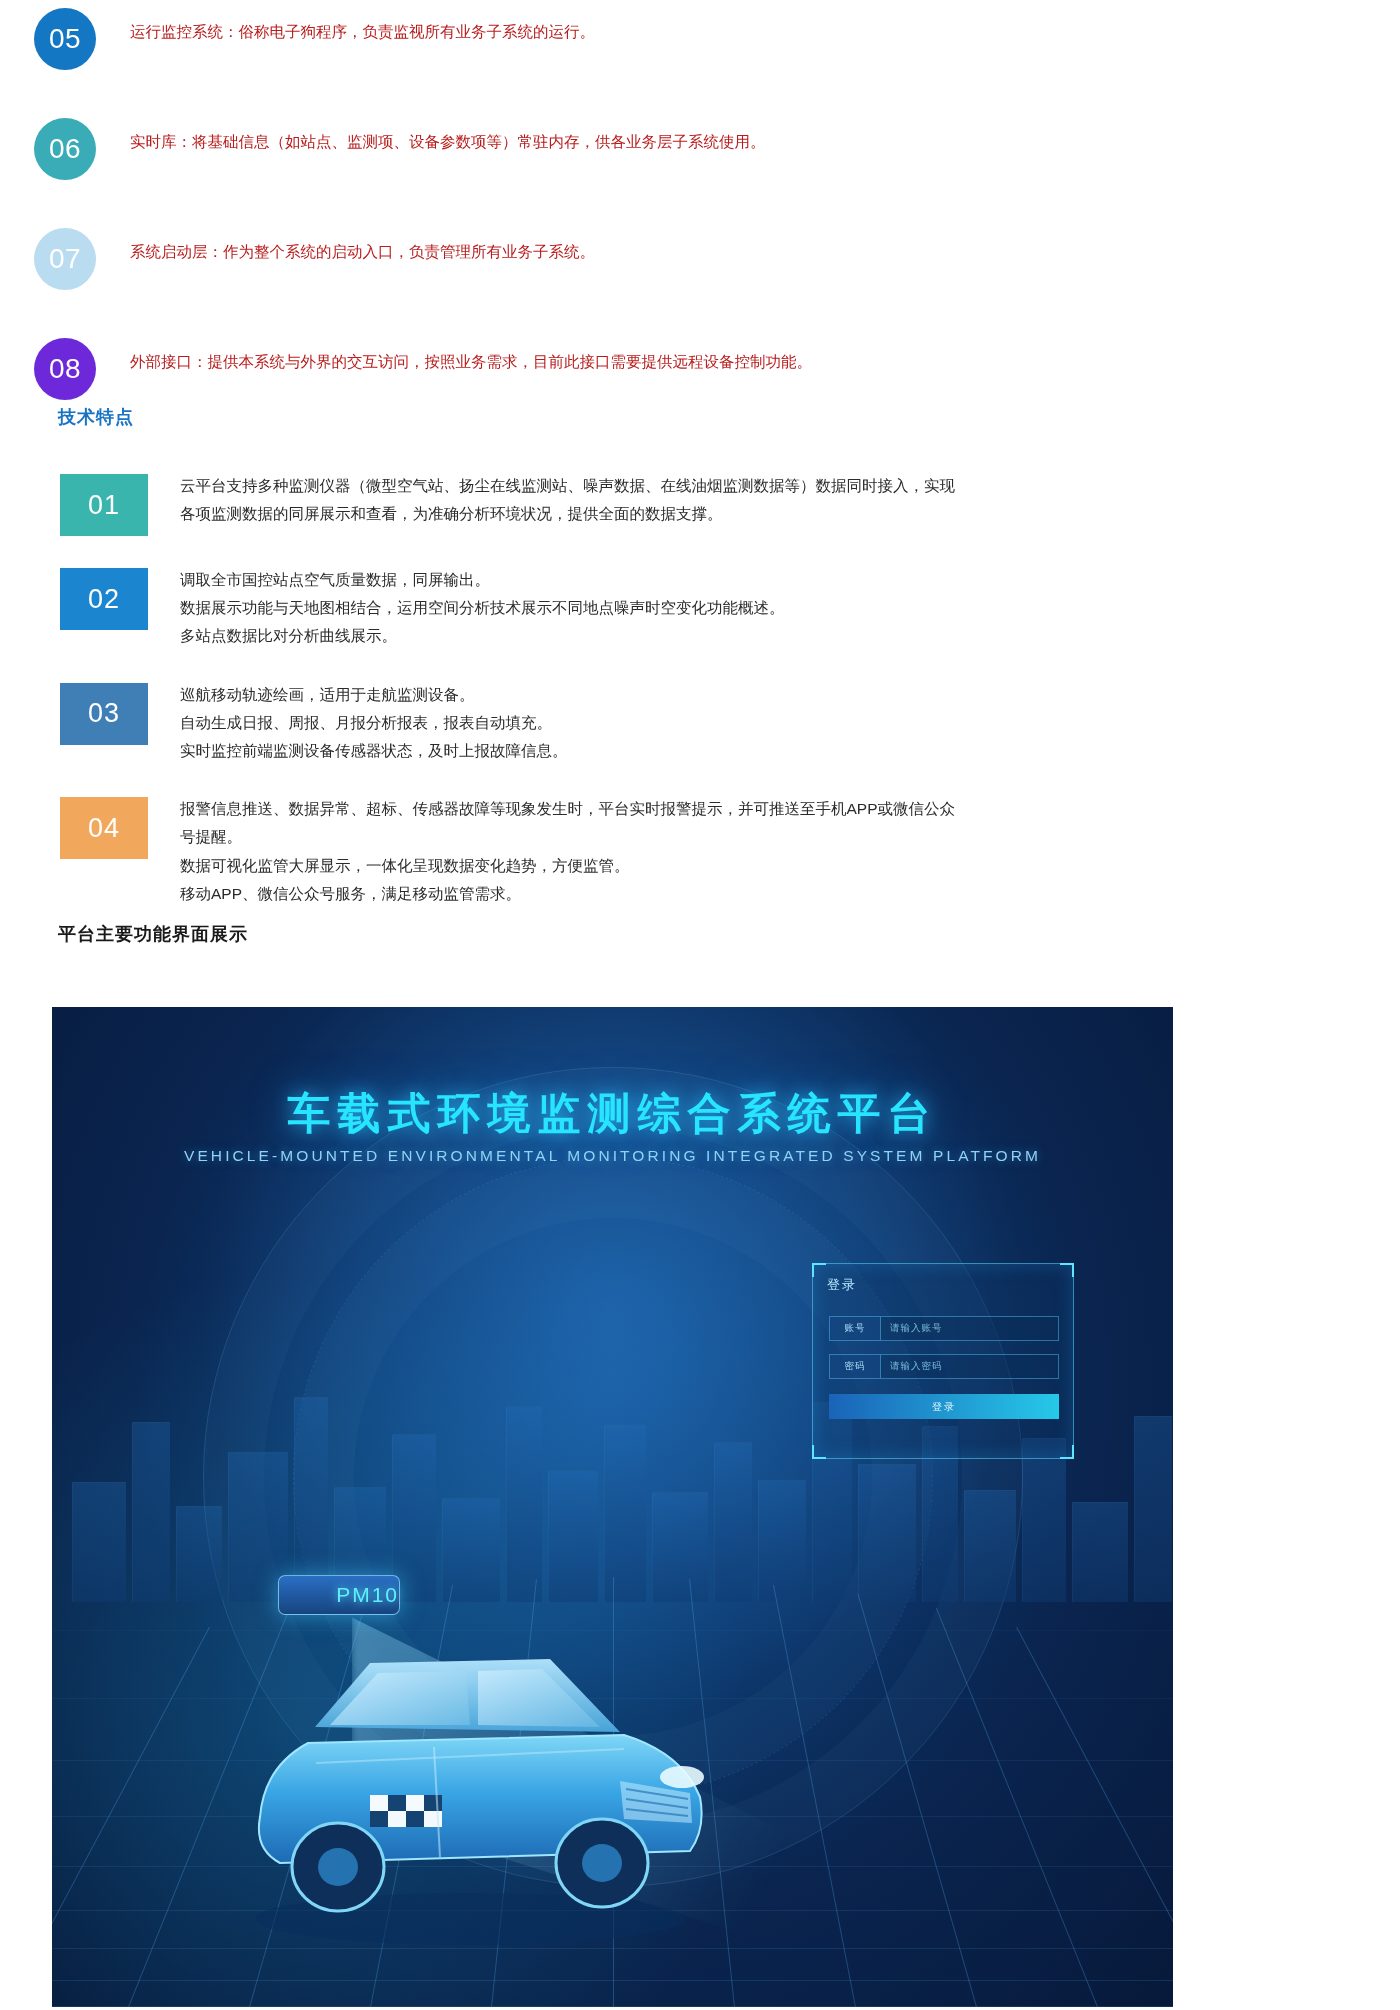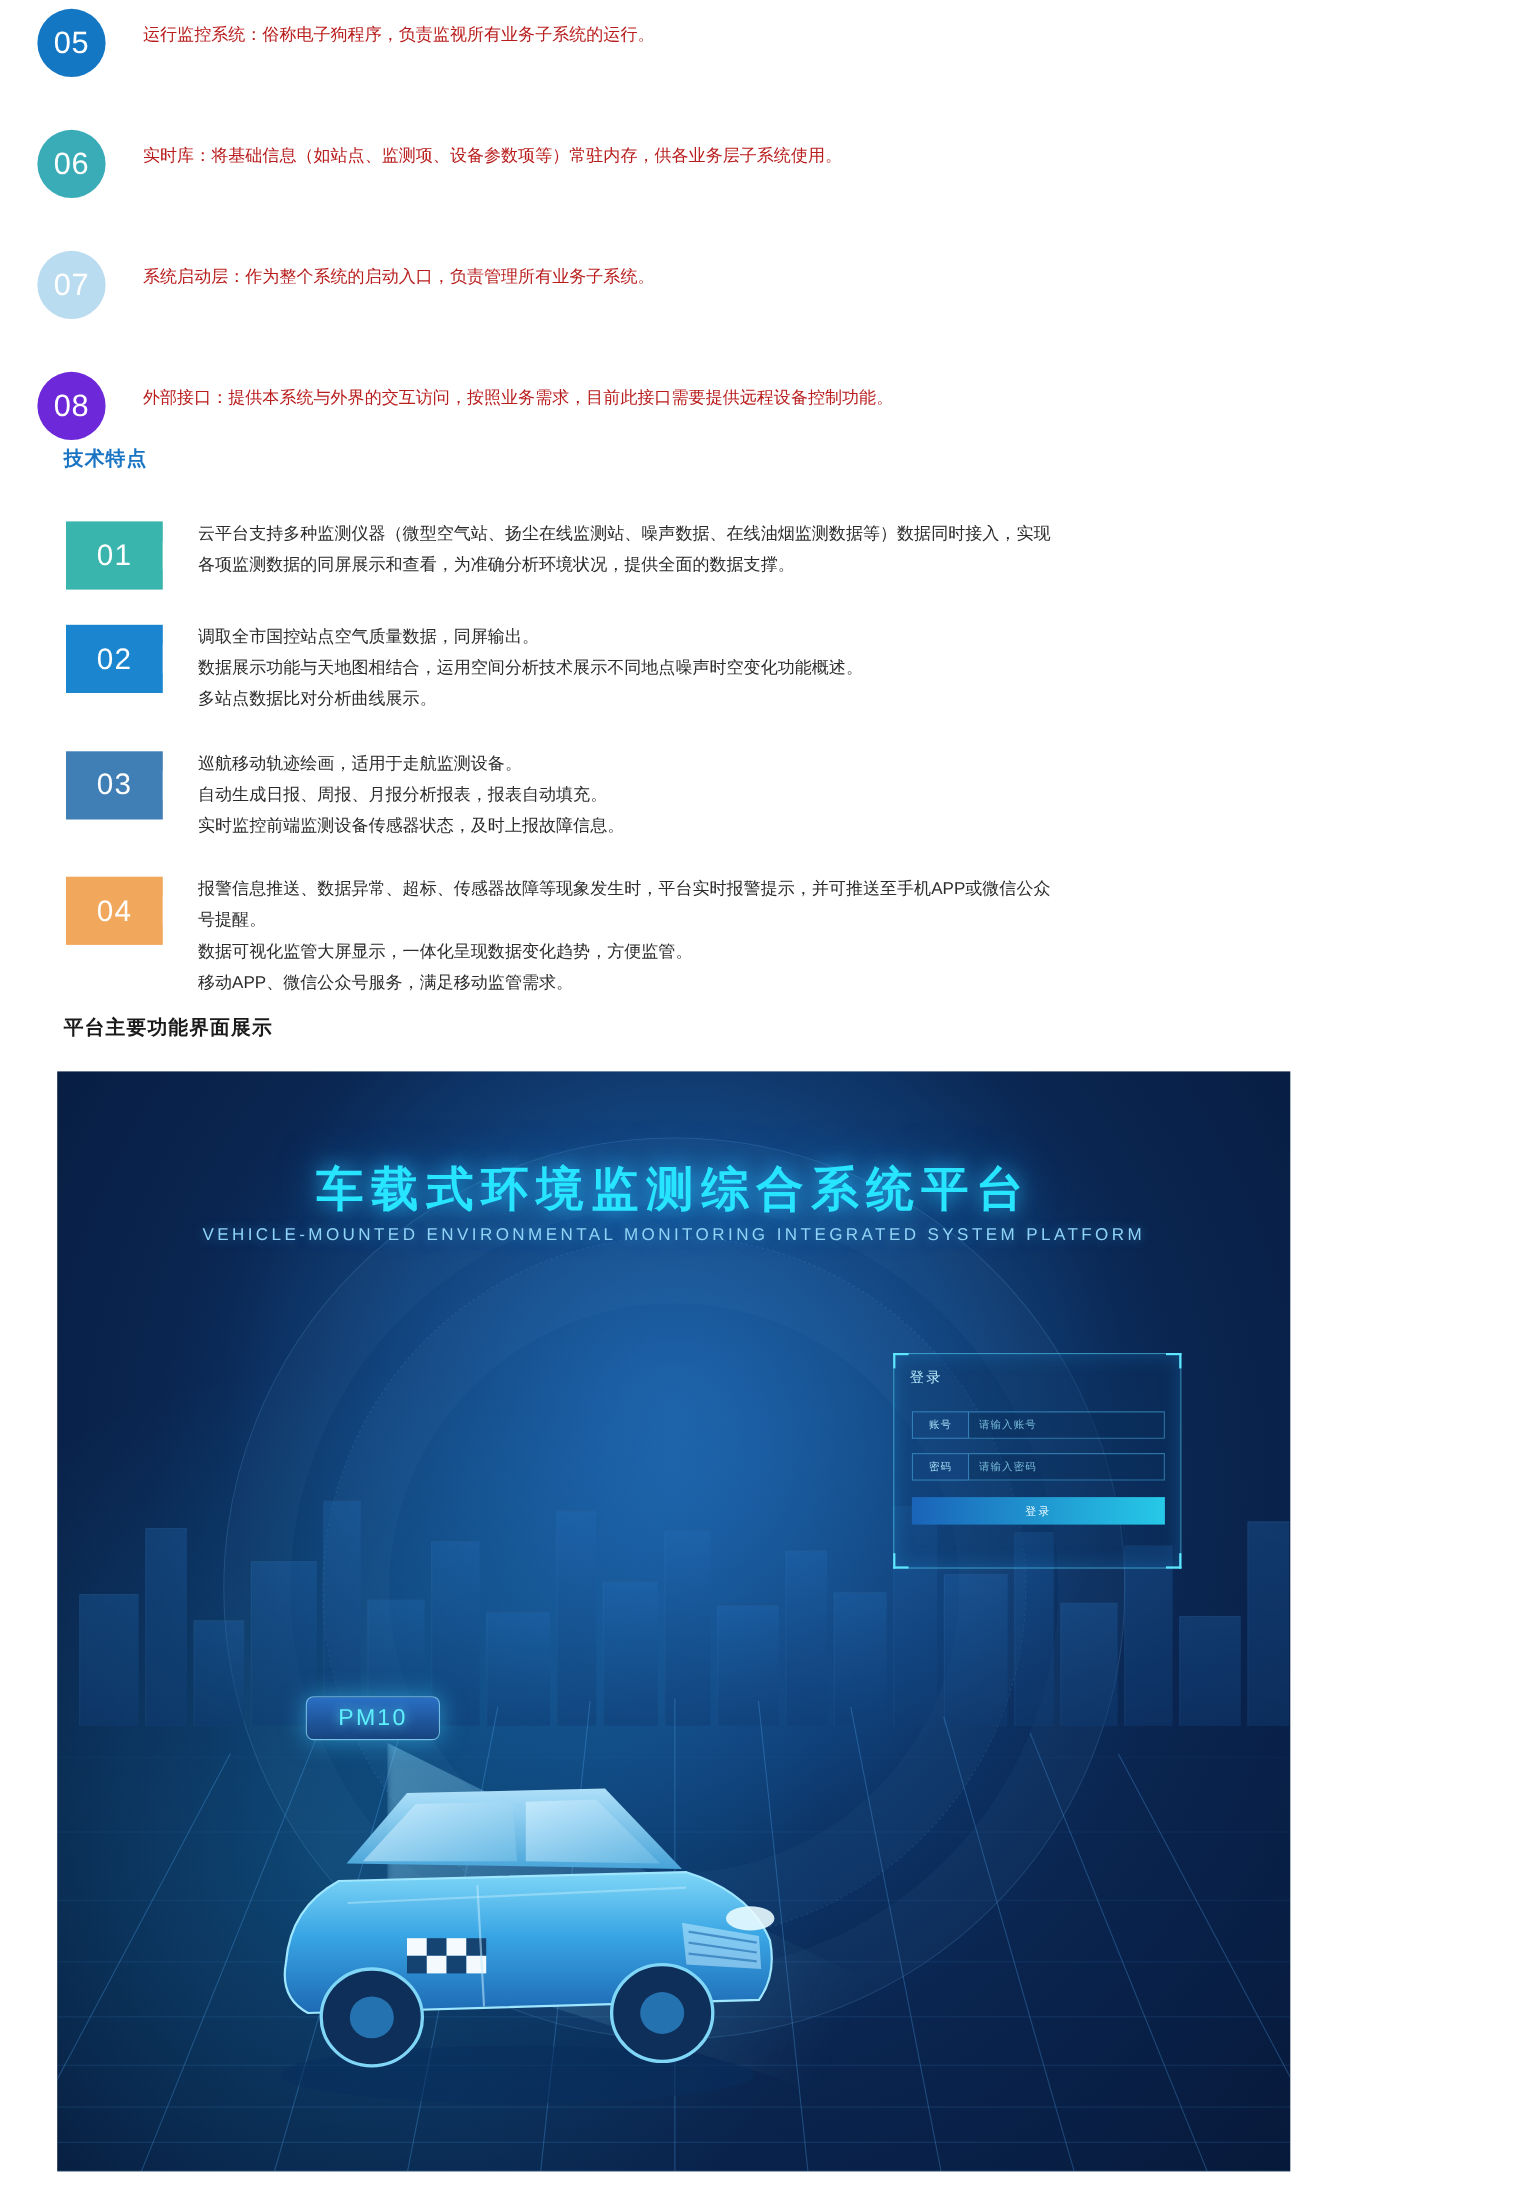--- a/index.html
+++ b/index.html
@@ -114,21 +114,21 @@
     padding-left: 32px;
     padding-right: 58px;
     padding-top: 2px;
   }
   .feature-text .indent { display: block; }
 
   
   .hero {
     position: absolute;
     left: 52px;
-    top: 974px;
+    top: 1007px;
     width: 1121px;
     height: 1000px;
     overflow: hidden;
     background: radial-gradient(ellipse at 50% 38%, #12508f 0%, #0d3a70 32%, #0a2550 60%, #07193a 100%);
   }
   .hero-glow {
     position: absolute;
     left: 0; top: 0; width: 100%; height: 100%;
     background:
       radial-gradient(circle at 50% 30%, rgba(60,160,255,0.30) 0%, rgba(60,160,255,0) 46%),
@@ -298,21 +298,21 @@
   
   .car { position: absolute; left: 168px; top: 560px; width: 520px; height: 420px; }
   .pm-box {
     position: absolute;
     left: 58px; top: 8px;
     width: 122px; height: 40px;
     border-radius: 7px;
     background: linear-gradient(180deg,#2a6fc4,#17447f);
     border: 1px solid rgba(150,230,255,0.7);
     box-shadow: 0 0 22px rgba(60,200,255,0.55);
-    display: flex; align-items: center; justify-content: center;
+    display: flex; align-items: center; justify-content: flex-end;
   }
   .pm-box span {
     color: #5ff0ff;
     font-size: 21px;
     letter-spacing: 2px;
     text-shadow: 0 0 10px rgba(90,240,255,0.9);
     font-family: "Liberation Sans", sans-serif;
   }
 </style>
 </head>

